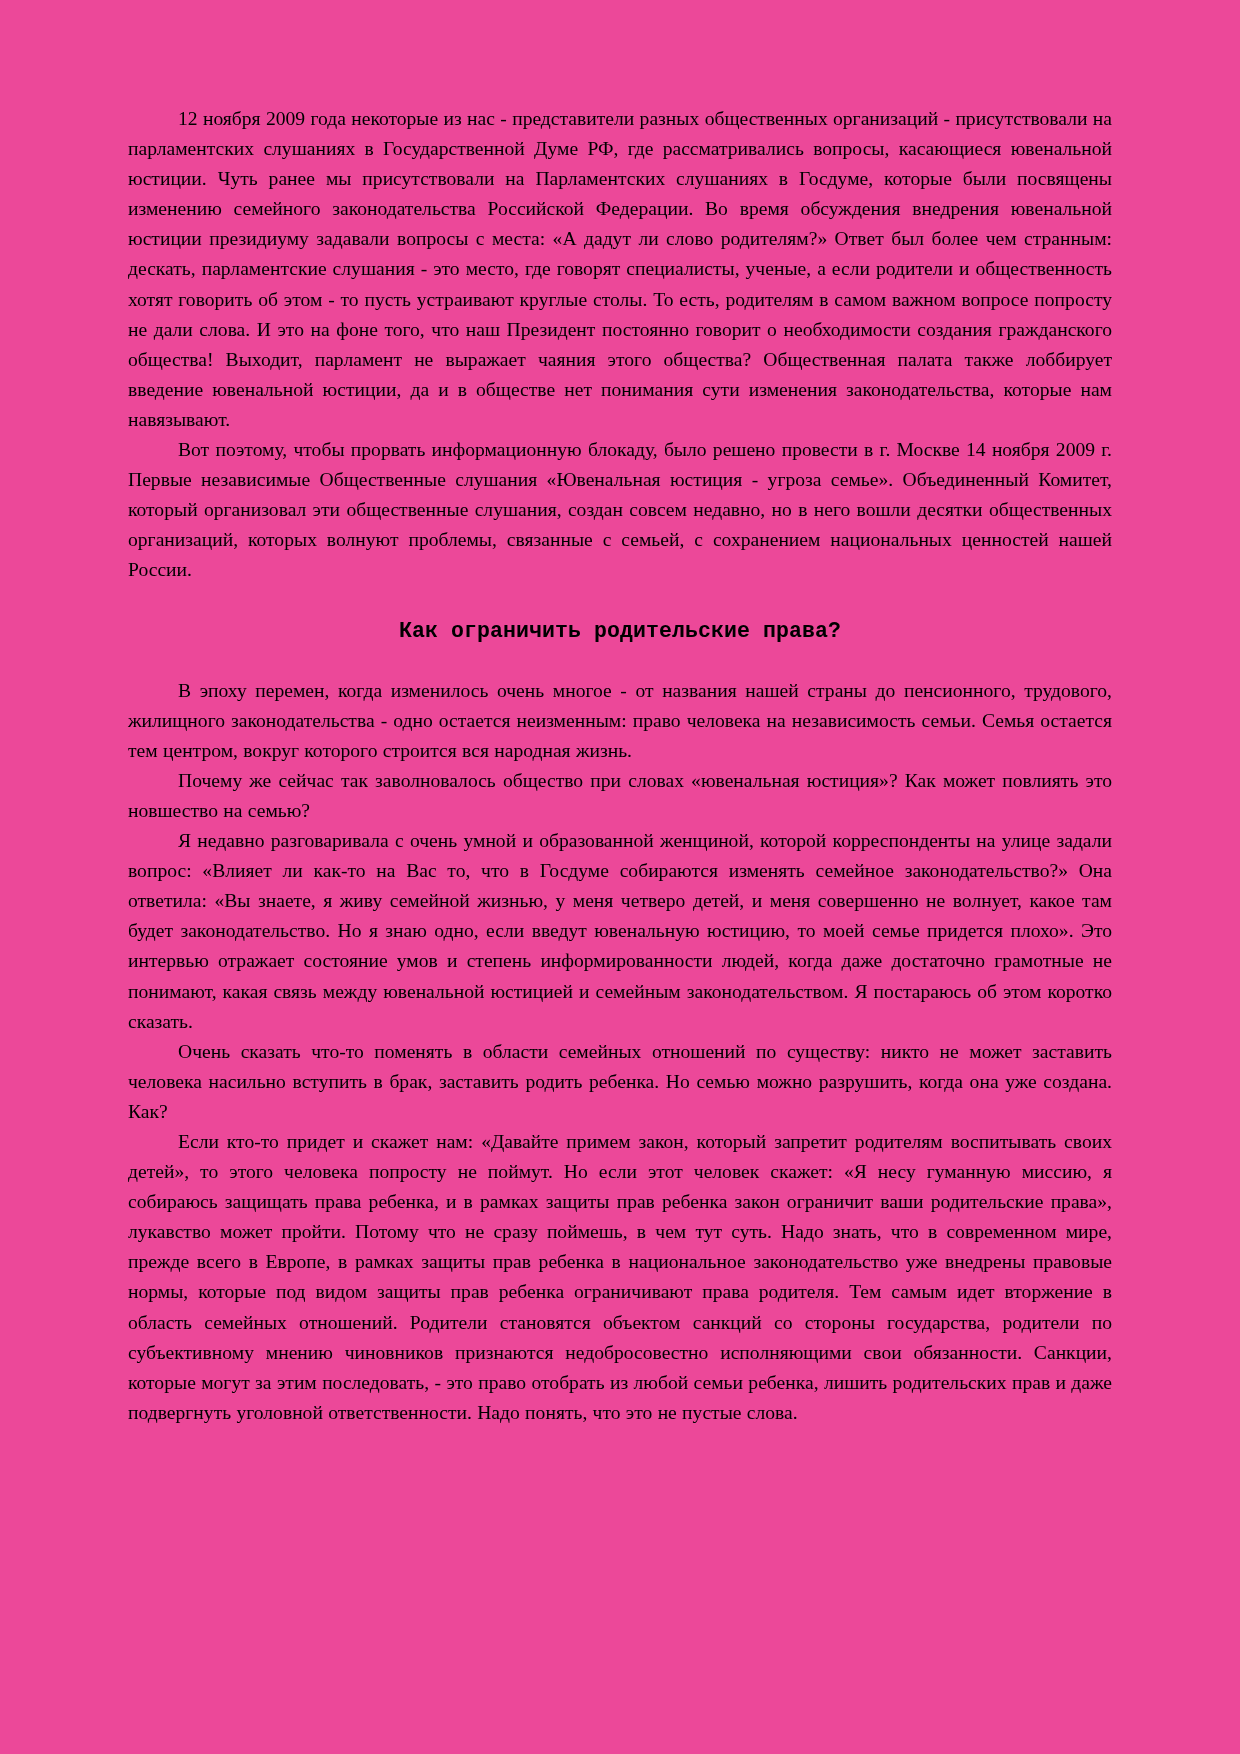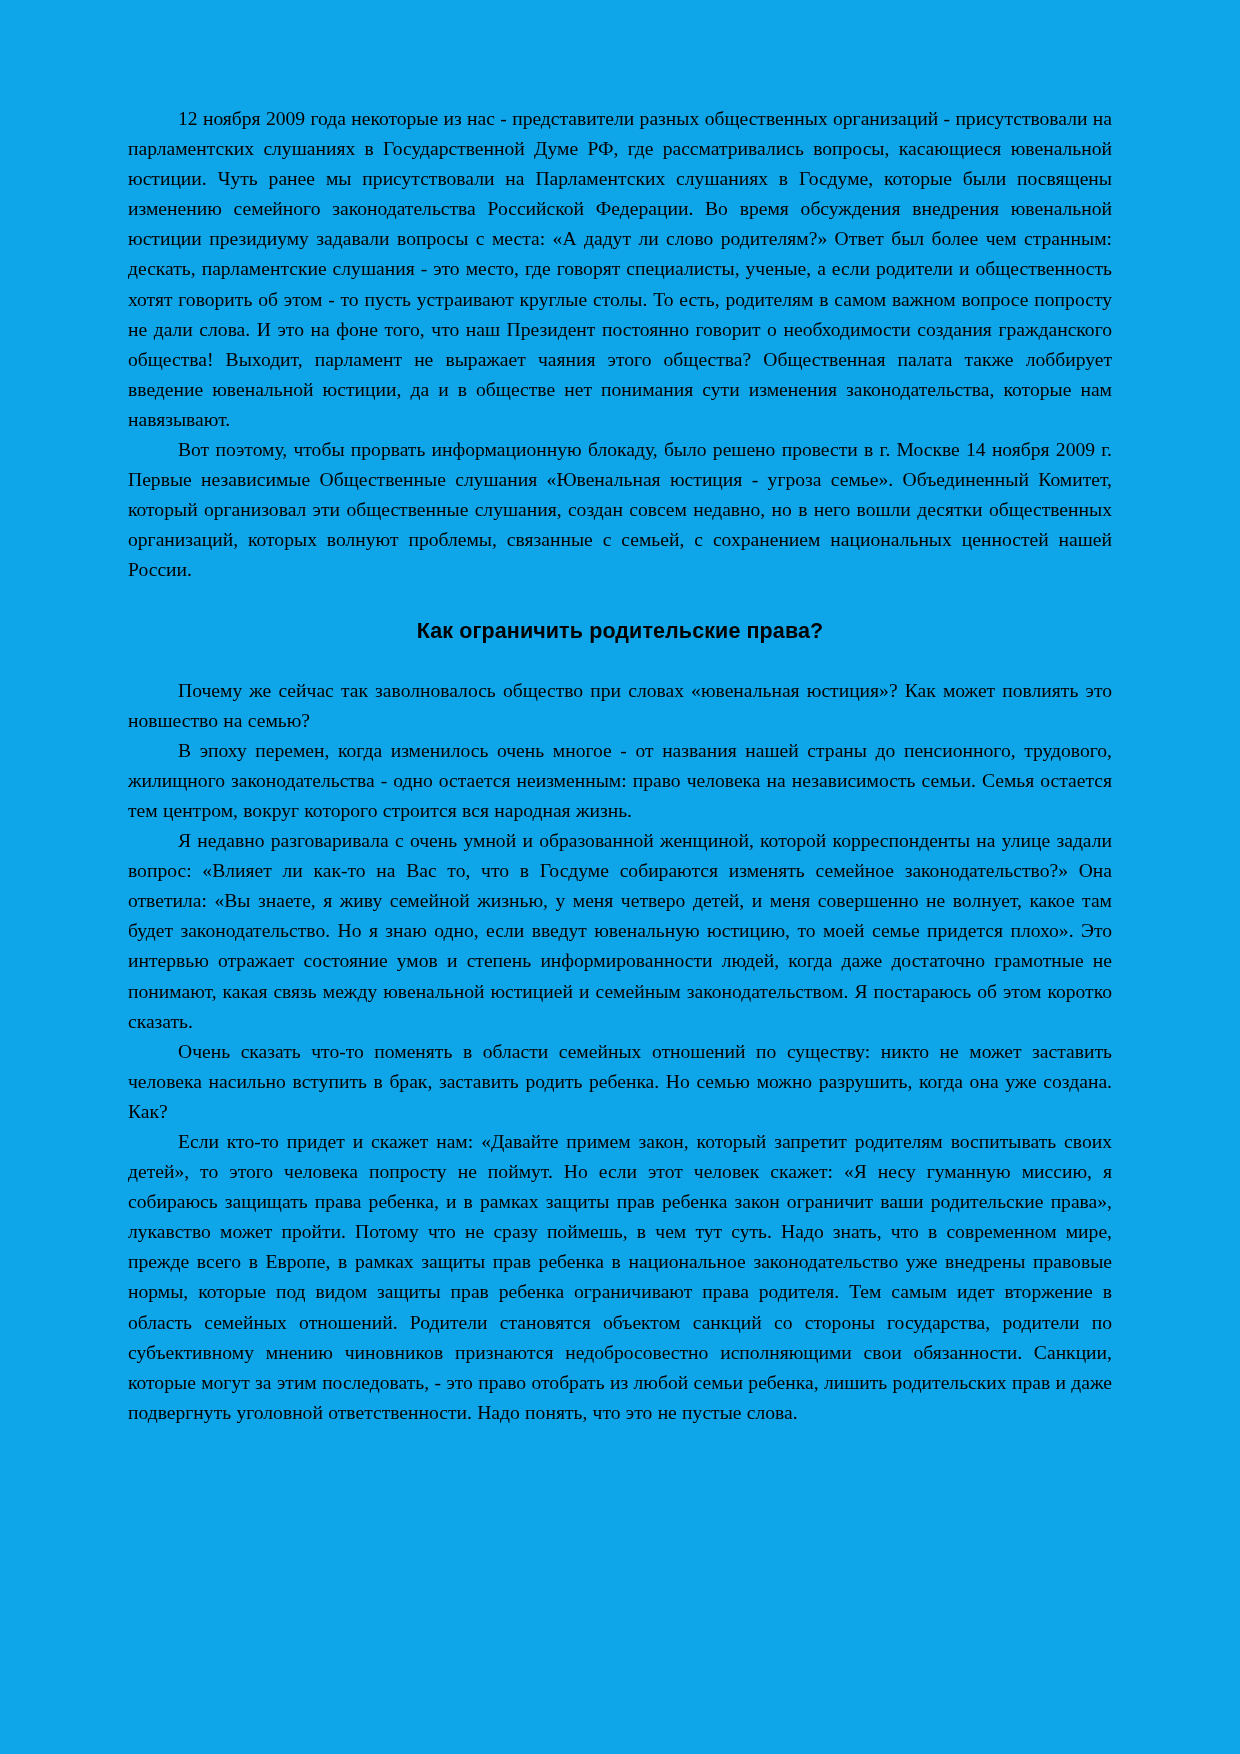--- a/index.html
+++ b/index.html
@@ -16,21 +16,21 @@
     font-family: "Liberation Serif", "DejaVu Serif", serif;
     color: #000000;
     -webkit-font-smoothing: antialiased;
   }
   #page {
     position: absolute;
     left: 0;
     top: 0;
     width: 1240px;
     height: 1754px;
-    background: #0ea5e9;
+    background: #ec4899;
   }
   #content {
     position: absolute;
     left: 128px;
     top: 104px;
     width: 984px;
   }
   p.body-par {
     margin: 0;
     padding: 0;
@@ -40,21 +40,21 @@
     font-size: 19.6px;
     line-height: 30.1px;
     font-family: "Liberation Serif", "DejaVu Serif", serif;
     color: #000000;
     word-spacing: 0.02em;
   }
   h2.section-heading {
     margin: 0;
     padding: 0;
     text-align: center;
-    font-family: Liberation Sans, sans-serif;
+    font-family: Liberation Mono, monospace;
     font-weight: bold;
     font-size: 21.5px;
     line-height: 30.1px;
     letter-spacing: 0.1px;
     color: #000000;
   }
   .gap-before-heading { height: 30px; }
   .gap-after-heading  { height: 30px; }
 </style>
 </head>
@@ -66,23 +66,23 @@
     <p class="body-par">12 ноября 2009 года некоторые из нас - представители разных общественных организаций - присутствовали на парламентских слушаниях в Государственной Думе РФ, где рассматривались вопросы, касающиеся ювенальной юстиции. Чуть ранее мы присутствовали на Парламентских слушаниях в Госдуме, которые были посвящены изменению семейного законодательства Российской Федерации. Во время обсуждения внедрения ювенальной юстиции президиуму задавали вопросы с места: «А дадут ли слово родителям?» Ответ был более чем странным: дескать, парламентские слушания - это место, где говорят специалисты, ученые, а если родители и общественность хотят говорить об этом - то пусть устраивают круглые столы. То есть, родителям в самом важном вопросе попросту не дали слова. И это на фоне того, что наш Президент постоянно говорит о необходимости создания гражданского общества! Выходит, парламент не выражает чаяния этого общества? Общественная палата также лоббирует введение ювенальной юстиции, да и в обществе нет понимания сути изменения законодательства, которые нам навязывают.</p>
 
     <p class="body-par">Вот поэтому, чтобы прорвать информационную блокаду, было решено провести в г. Москве 14 ноября 2009 г. Первые независимые Общественные слушания «Ювенальная юстиция - угроза семье». Объединенный Комитет, который организовал эти общественные слушания, создан совсем недавно, но в него вошли десятки общественных организаций, которых волнуют проблемы, связанные с семьей, с сохранением национальных ценностей нашей России.</p>
 
     <div class="gap-before-heading"></div>
 
     <h2 class="section-heading">Как ограничить родительские права?</h2>
 
     <div class="gap-after-heading"></div>
 
+    <p class="body-par">В эпоху перемен, когда изменилось очень многое - от названия нашей страны до пенсионного, трудового, жилищного законодательства - одно остается неизменным: право человека на независимость семьи. Семья остается тем центром, вокруг которого строится вся народная жизнь.</p>
+
     <p class="body-par">Почему же сейчас так заволновалось общество при словах «ювенальная юстиция»? Как может повлиять это новшество на семью?</p>
-
-    <p class="body-par">В эпоху перемен, когда изменилось очень многое - от названия нашей страны до пенсионного, трудового, жилищного законодательства - одно остается неизменным: право человека на независимость семьи. Семья остается тем центром, вокруг которого строится вся народная жизнь.</p>
 
     <p class="body-par">Я недавно разговаривала с очень умной и образованной женщиной, которой корреспонденты на улице задали вопрос: «Влияет ли как-то на Вас то, что в Госдуме собираются изменять семейное законодательство?» Она ответила: «Вы знаете, я живу семейной жизнью, у меня четверо детей, и меня совершенно не волнует, какое там будет законодательство. Но я знаю одно, если введут ювенальную юстицию, то моей семье придется плохо». Это интервью отражает состояние умов и степень информированности людей, когда даже достаточно грамотные не понимают, какая связь между ювенальной юстицией и семейным законодательством. Я постараюсь об этом коротко сказать.</p>
 
     <p class="body-par">Очень сказать что-то поменять в области семейных отношений по существу: никто не может заставить человека насильно вступить в брак, заставить родить ребенка. Но семью можно разрушить, когда она уже создана. Как?</p>
 
     <p class="body-par">Если кто-то придет и скажет нам: «Давайте примем закон, который запретит родителям воспитывать своих детей», то этого человека попросту не поймут. Но если этот человек скажет: «Я несу гуманную миссию, я собираюсь защищать права ребенка, и в рамках защиты прав ребенка закон ограничит ваши родительские права», лукавство может пройти. Потому что не сразу поймешь, в чем тут суть. Надо знать, что в современном мире, прежде всего в Европе, в рамках защиты прав ребенка в национальное законодательство уже внедрены правовые нормы, которые под видом защиты прав ребенка ограничивают права родителя. Тем самым идет вторжение в область семейных отношений. Родители становятся объектом санкций со стороны государства, родители по субъективному мнению чиновников признаются недобросовестно исполняющими свои обязанности. Санкции, которые могут за этим последовать, - это право отобрать из любой семьи ребенка, лишить родительских прав и даже подвергнуть уголовной ответственности. Надо понять, что это не пустые слова.</p>
 
   </div>
 </div>
 

